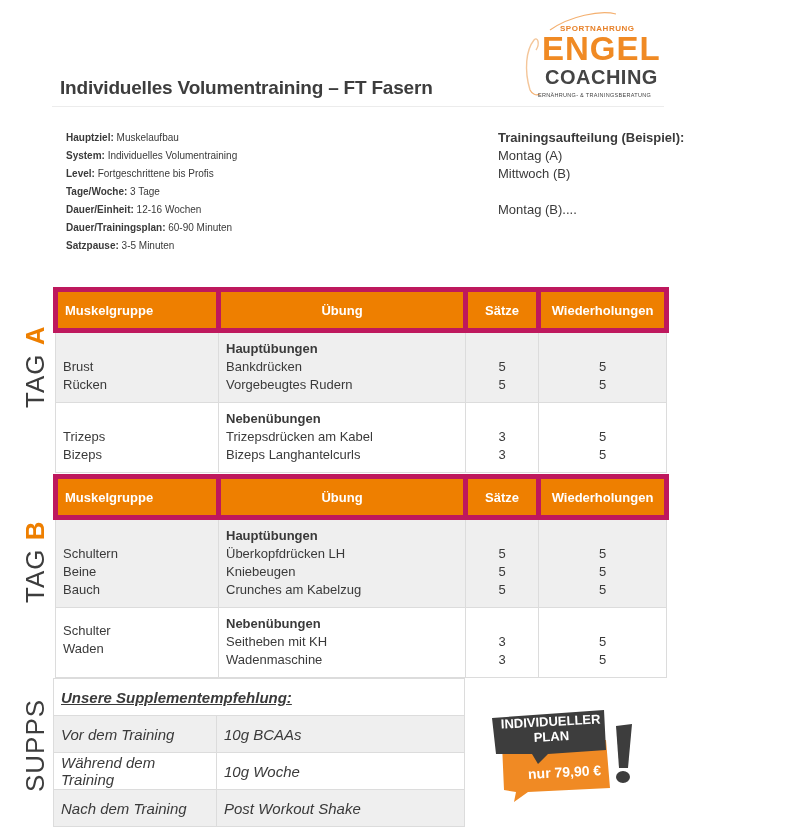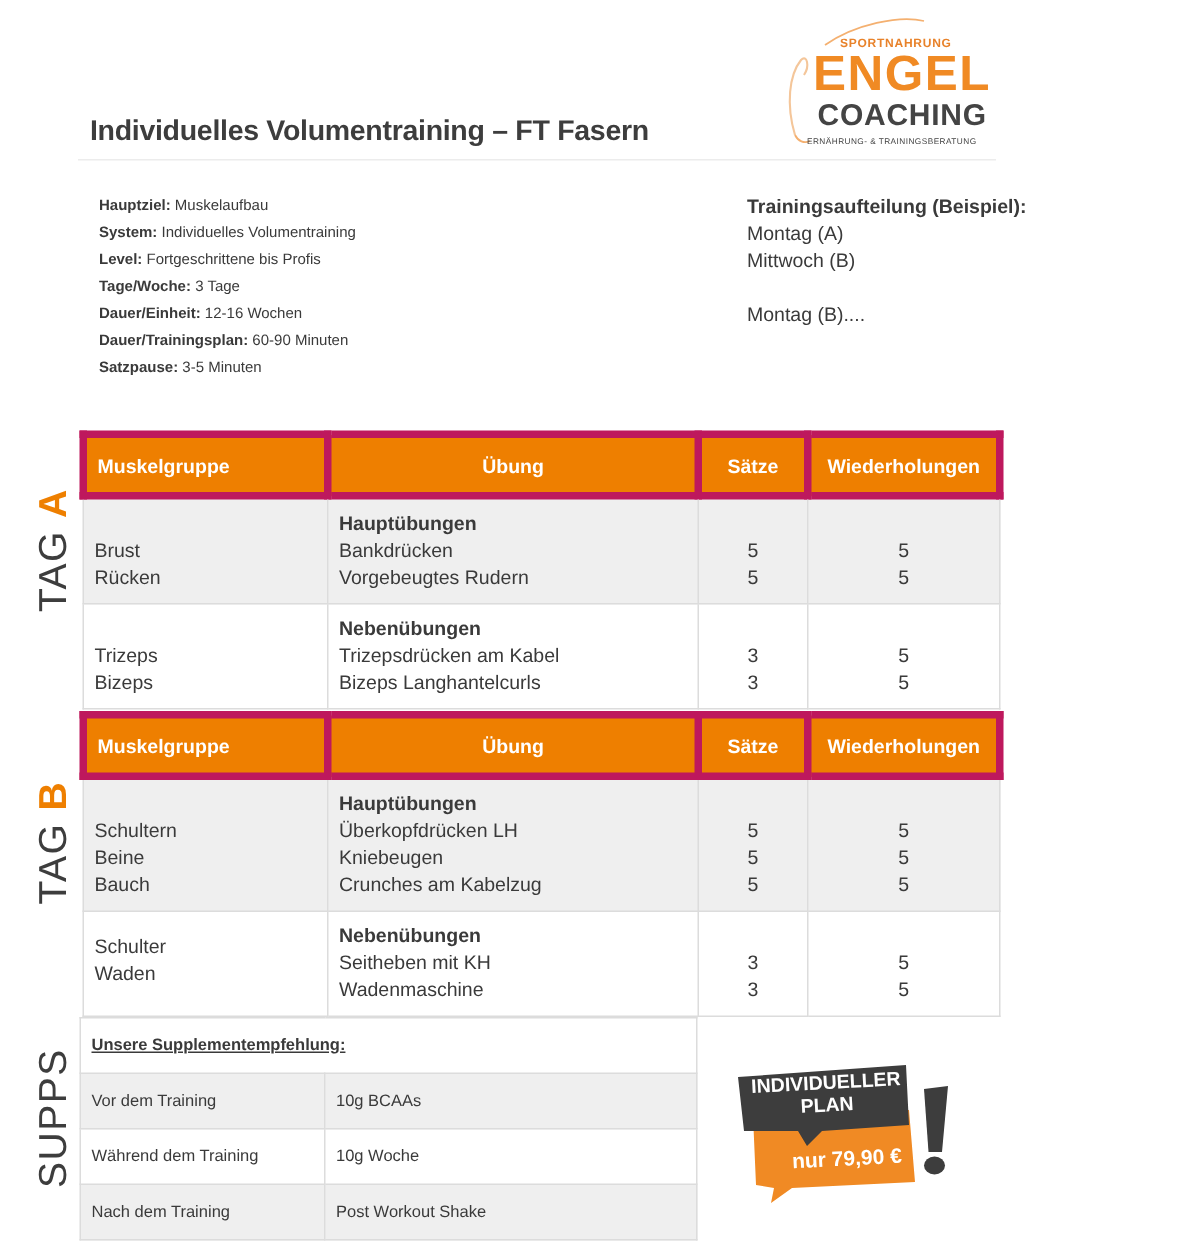--- a/index.html
+++ b/index.html
@@ -30,21 +30,21 @@
   table.plan td { border:1px solid #dcdcdc; vertical-align:bottom; padding:7px 7px 8px 7px; line-height:18px; color:#3a3a3a; }
   table.plan td.c { text-align:center; }
   table.plan tr.g td { background:#efefef; }
   table.plan tr.w td { background:#ffffff; }
   .cell-line { display:block; }
   .cell-line.b { font-weight:bold; }
 
   .vlabel { position:absolute; transform:rotate(-90deg); transform-origin:left top; font-size:26px; color:#3d3d3d; letter-spacing:1px; white-space:nowrap; }
   .vlabel .o { color:#ee7f00; font-weight:bold; }
 
-  table.supps { position:absolute; left:53px; top:678px; width:411px; border-collapse:collapse; table-layout:fixed; font-size:11px; }
+  table.supps { position:absolute; left:53px; top:678px; width:411px; border-collapse:collapse; table-layout:fixed; font-size:15px;font-style:italic; }
   table.supps td { border:1px solid #dcdcdc; height:36px; padding:0 7px; color:#3a3a3a; }
   table.supps tr.g td { background:#efefef; }
   table.supps tr.w td { background:#ffffff; }
   .supps-head { font-weight:bold; text-decoration:underline; }
 
   
   .badge { left:488px; top:708px; width:150px; height:95px; }
 </style>
 </head>
 <body>

